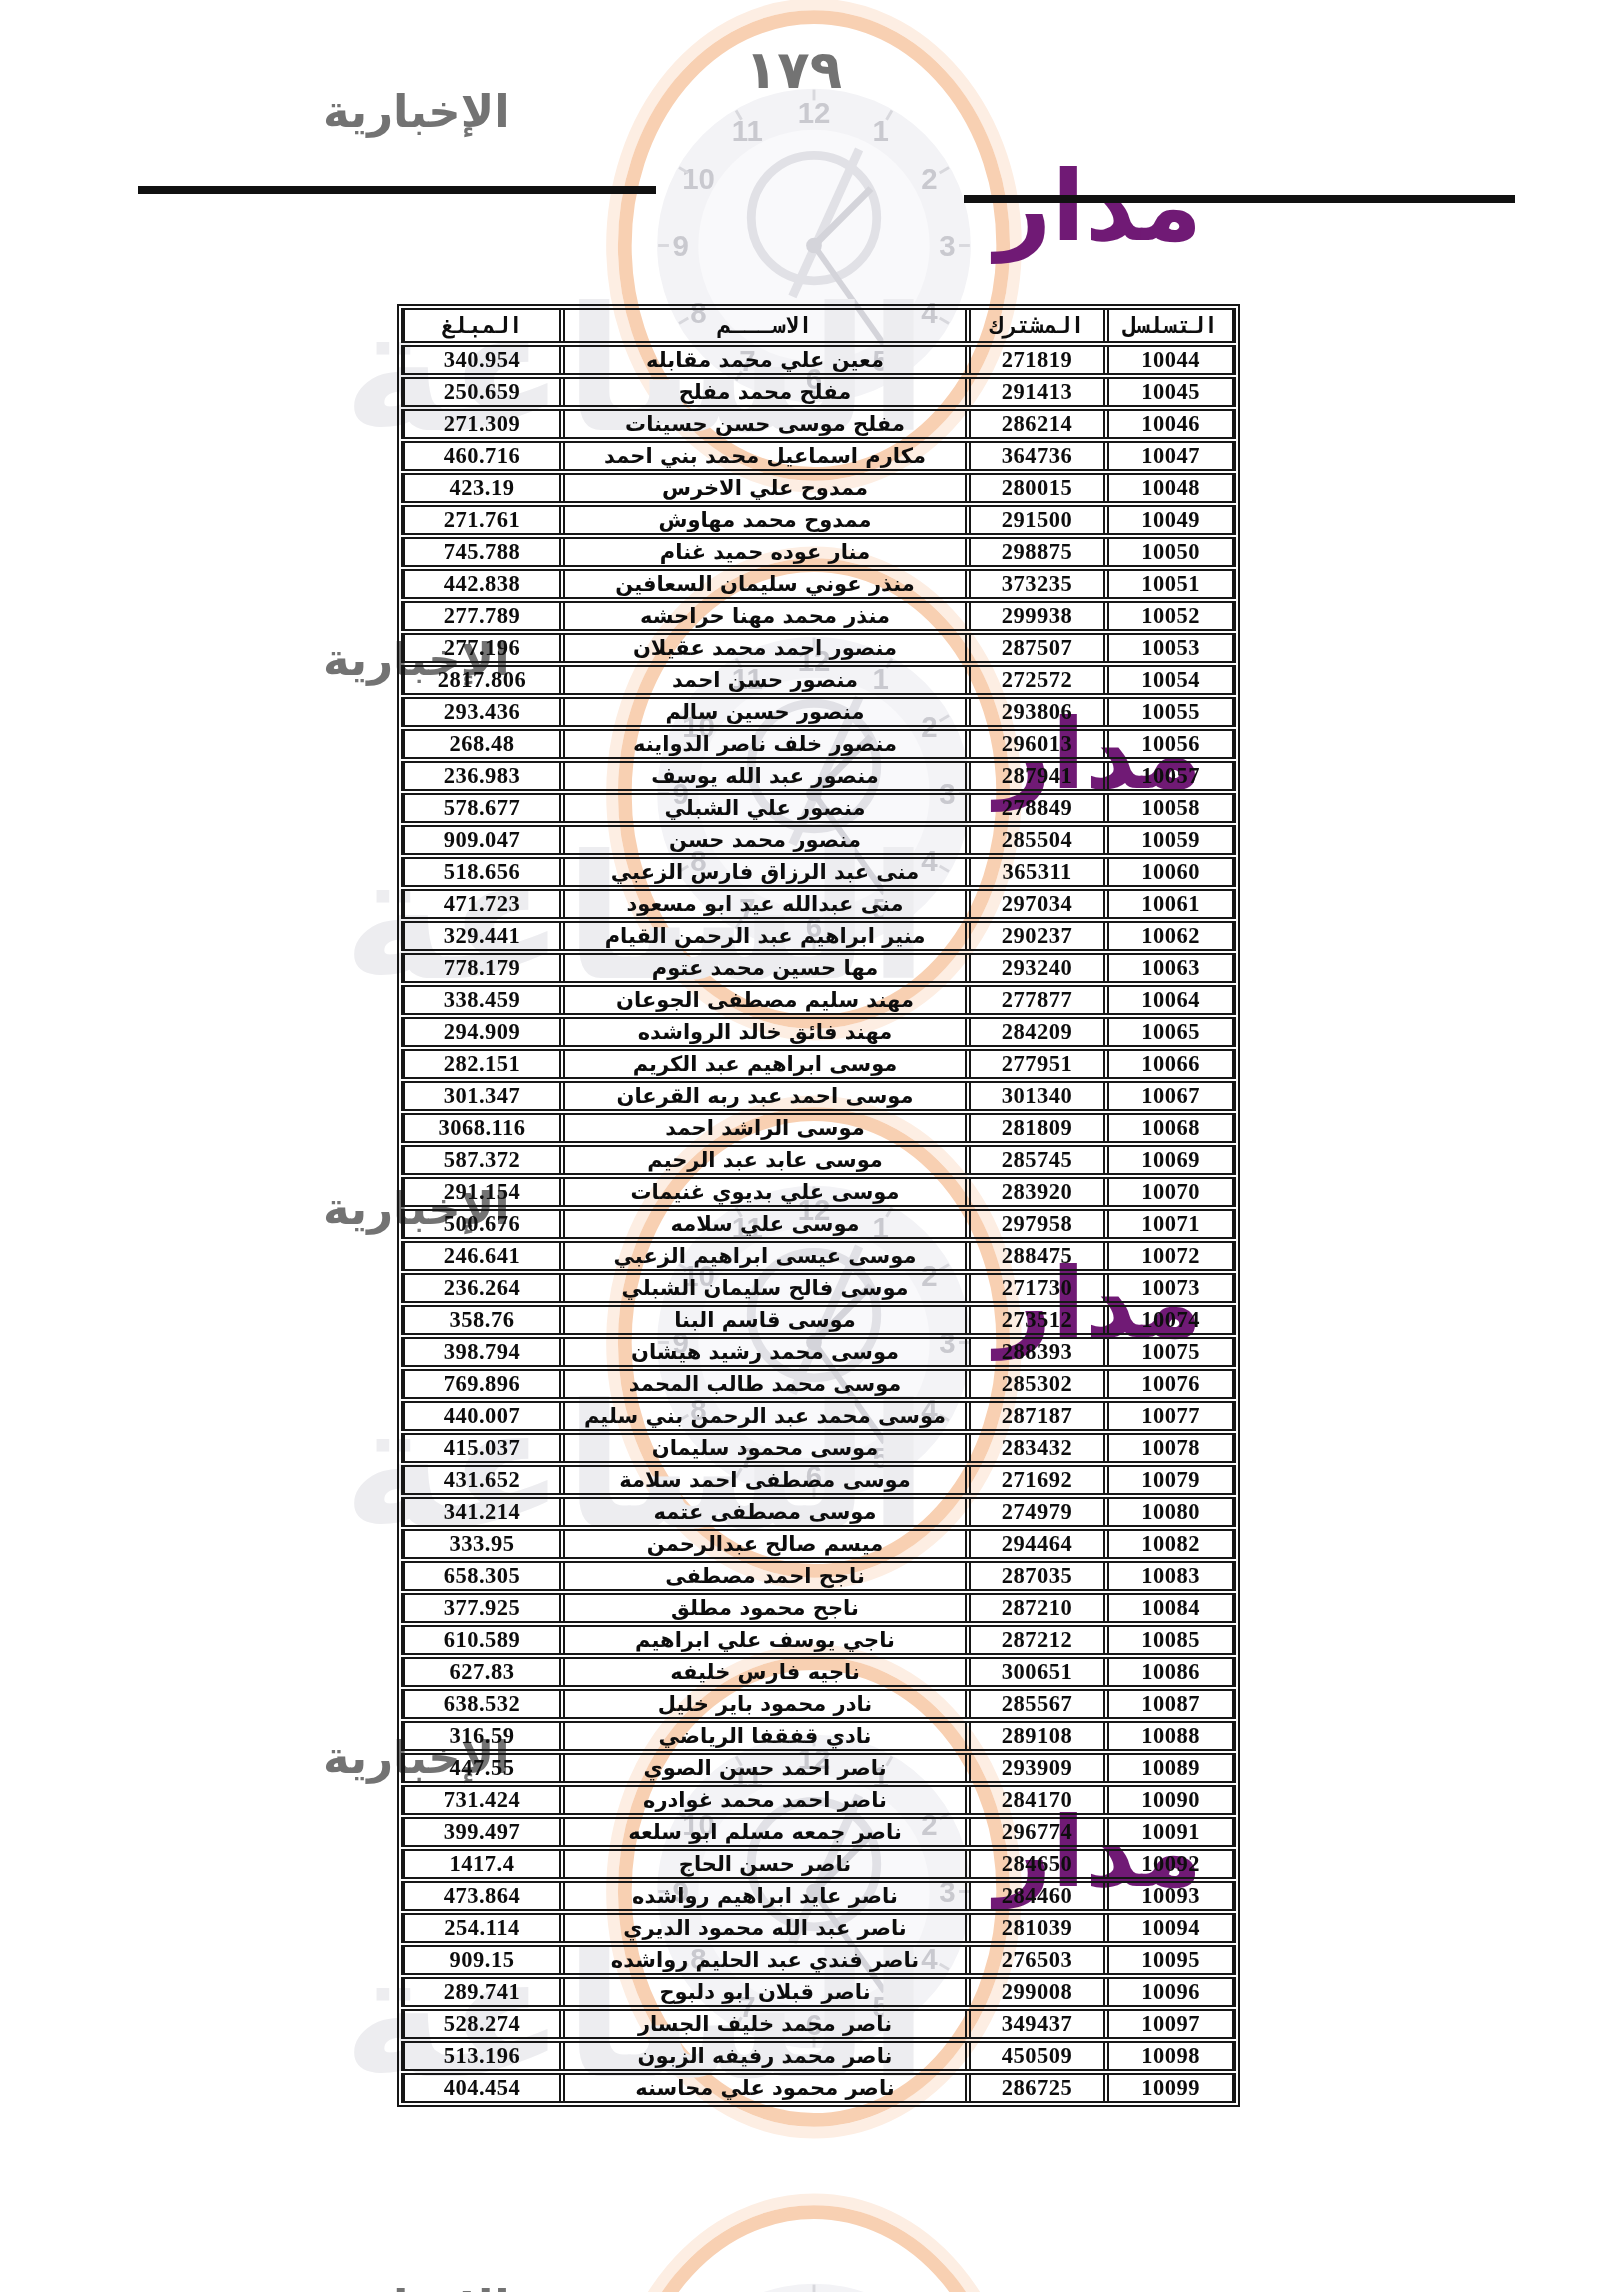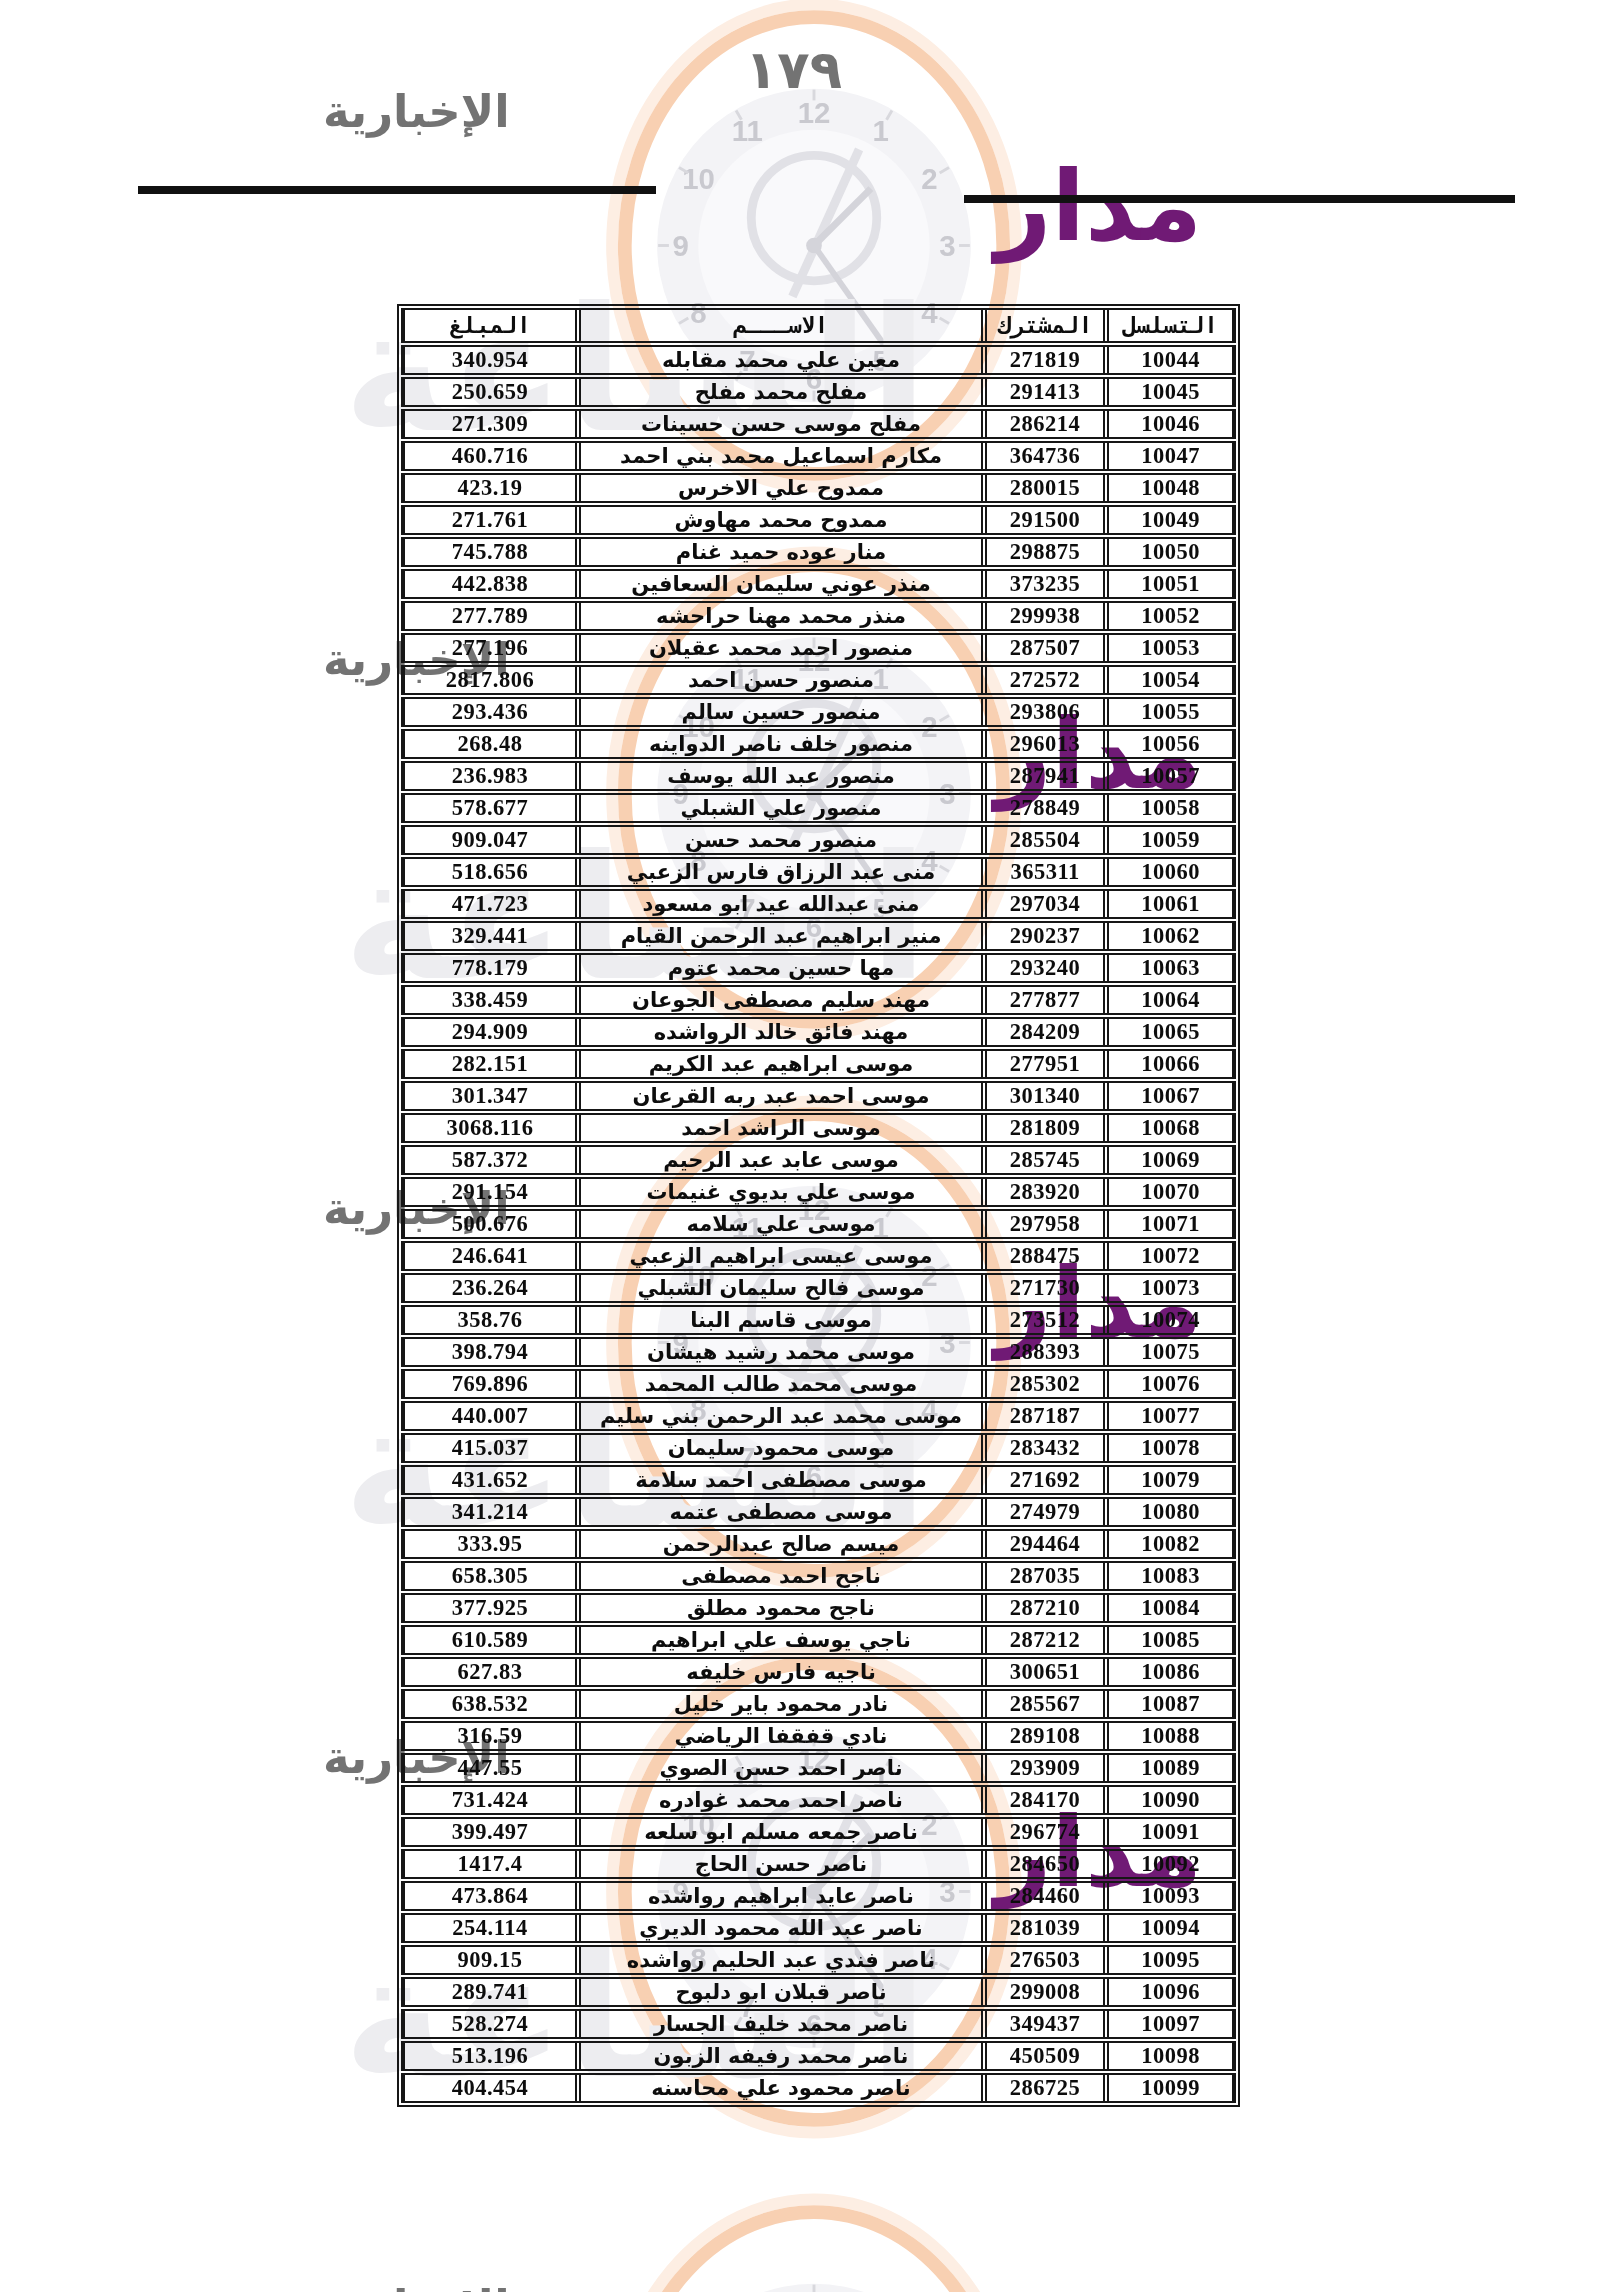--- a/index.html
+++ b/index.html
@@ -31,21 +31,21 @@
   .gtable{position:absolute;left:397px;top:304px;width:843px;z-index:1;
           border:2px solid #161616;padding:2px;box-sizing:border-box;background:transparent;}
   .trow{display:flex;direction:rtl;gap:2px;border:2px solid #161616;box-sizing:border-box;
         height:30px;margin-bottom:2px;background:transparent;}
   .trow.thead{height:35px;}
   #table-body .trow:last-child{margin-bottom:0;}
   .cell{display:flex;align-items:center;justify-content:center;box-sizing:border-box;
         border-inline-start:2px solid #161616;border-inline-end:2px solid #161616;
         color:#0d0d0d;font-weight:bold;overflow:hidden;white-space:nowrap;}
   .c-serial{width:127px;}
-  .c-subscriber{width:120px;}
+  .c-subscriber{width:136px;}
   .c-name{width:404px;}
   .c-amount{flex:1;}
   .num{font-family:"Liberation Serif",serif;font-size:22.5px;letter-spacing:0.5px;}
   .arabic{font-family:"DejaVu Sans",sans-serif;font-size:21px;}
   .hdr{font-family:Liberation Mono, monospace;font-size:22.5px;}
 </style>
 </head>
 <body>
 
 <div class="page">

